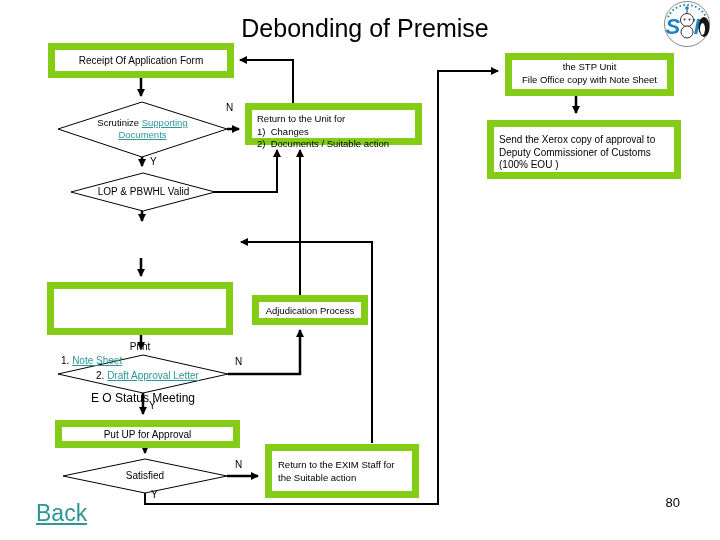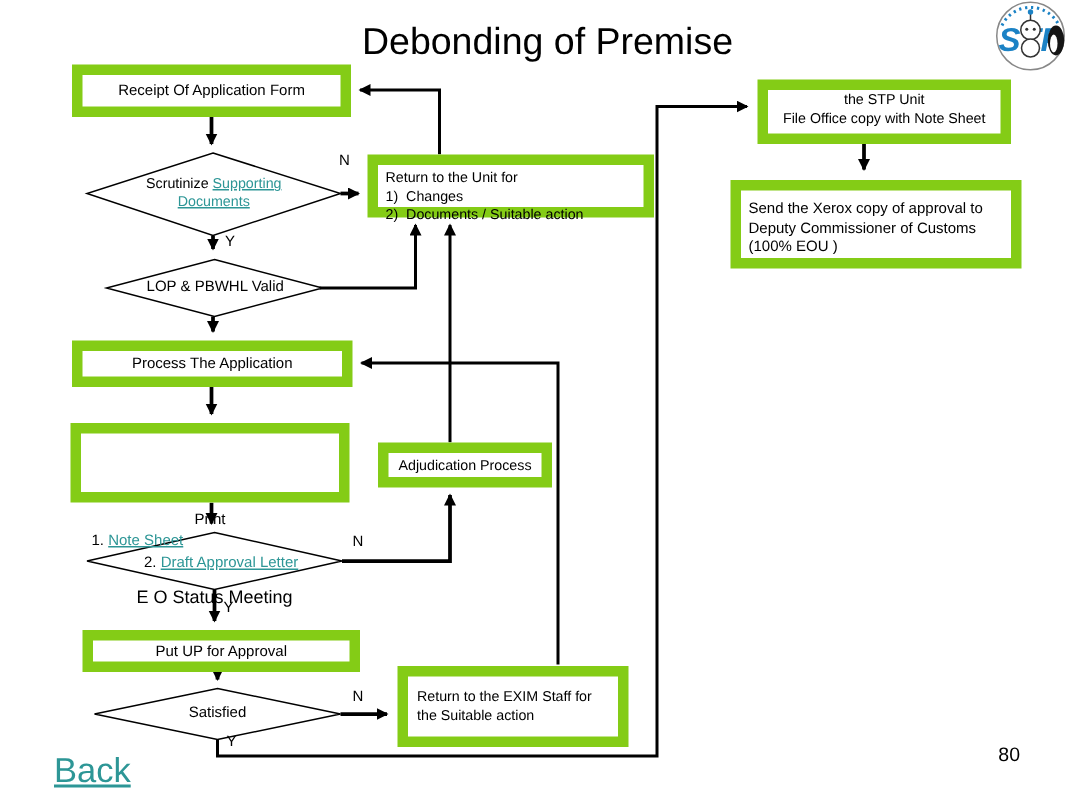--- a/index.html
+++ b/index.html
@@ -69,21 +69,21 @@
     <circle cx="29" cy="20" r="6.5" fill="#fff" stroke="#333" stroke-width="1"></circle>
     <circle cx="26.5" cy="19.5" r="1" fill="#333"></circle>
     <circle cx="31.5" cy="19.5" r="1" fill="#333"></circle>
     <ellipse cx="29" cy="32" rx="6" ry="6" fill="#fff" stroke="#333" stroke-width="1"></ellipse>
   </svg>
 
   <div class="box center" style="left:48px;top:43px;width:186px;height:35px;">
     <span>Receipt Of Application Form</span>
   </div>
 
-  <div class="box" style="left:245px;top:103px;width:191px;height:42px;">
+  <div class="box" style="left:245px;top:103px;width:177px;height:42px;">
     <div class="lines">
       <div class="pre">Return to the Unit for</div>
       <div class="pre">1)  Changes</div>
       <div class="pre">2)  Documents / Suitable action</div>
     </div>
   </div>
 
   <div class="box" style="left:505px;top:53px;width:169px;height:43px;text-align:center;">
     <div class="lines" style="padding:1px 2px;">
       <div>the STP Unit</div>
@@ -92,23 +92,20 @@
   </div>
 
   <div class="box" style="left:487px;top:120px;width:194px;height:59px;">
     <div class="lines" style="padding:7px 5px;font-size:10px;">
       <div class="pre">Send the Xerox copy of approval to</div>
       <div class="pre">Deputy Commissioner of Customs</div>
       <div class="pre">(100% EOU )</div>
     </div>
   </div>
 
-  <div class="box center" style="left:48px;top:227px;width:187px;height:31px;">
-    <span>Process The Application</span>
-  </div>
 
   <div class="box" style="left:47px;top:282px;width:186px;height:53px;">
     <div style="text-align:center;padding-top:3px;margin-top:48px;">Print</div>
     <div style="padding-left:7px;line-height:15px;">
       <span>1. </span><span class="link">Note Sheet</span>
     </div>
     <div style="padding-left:7px;line-height:15px;margin-left:35px;">
       <span>2. </span><span class="link">Draft Approval Letter</span>
     </div>
   </div>

